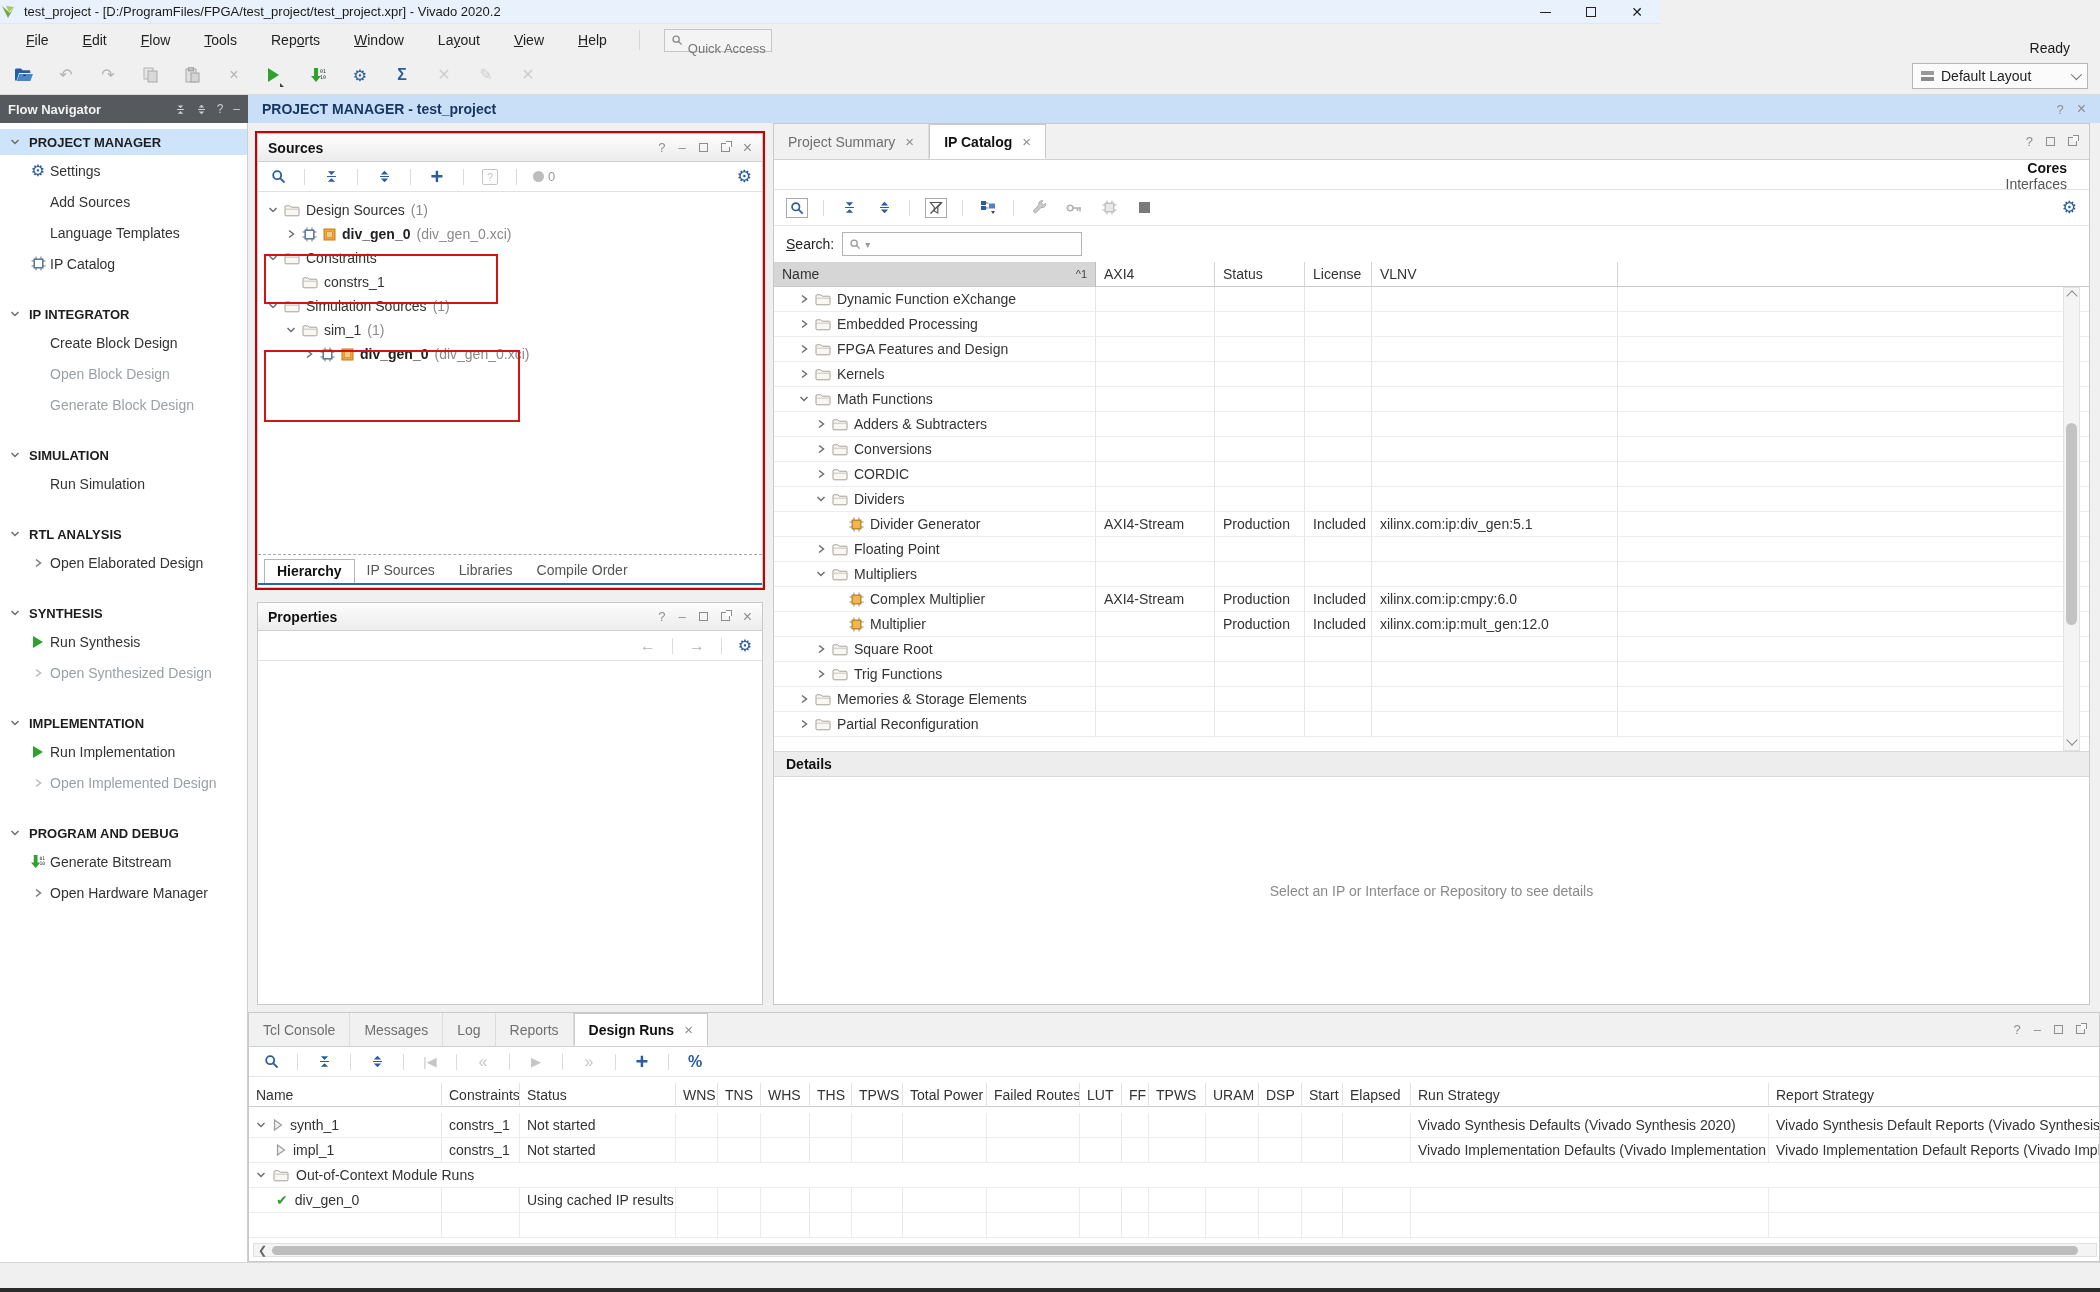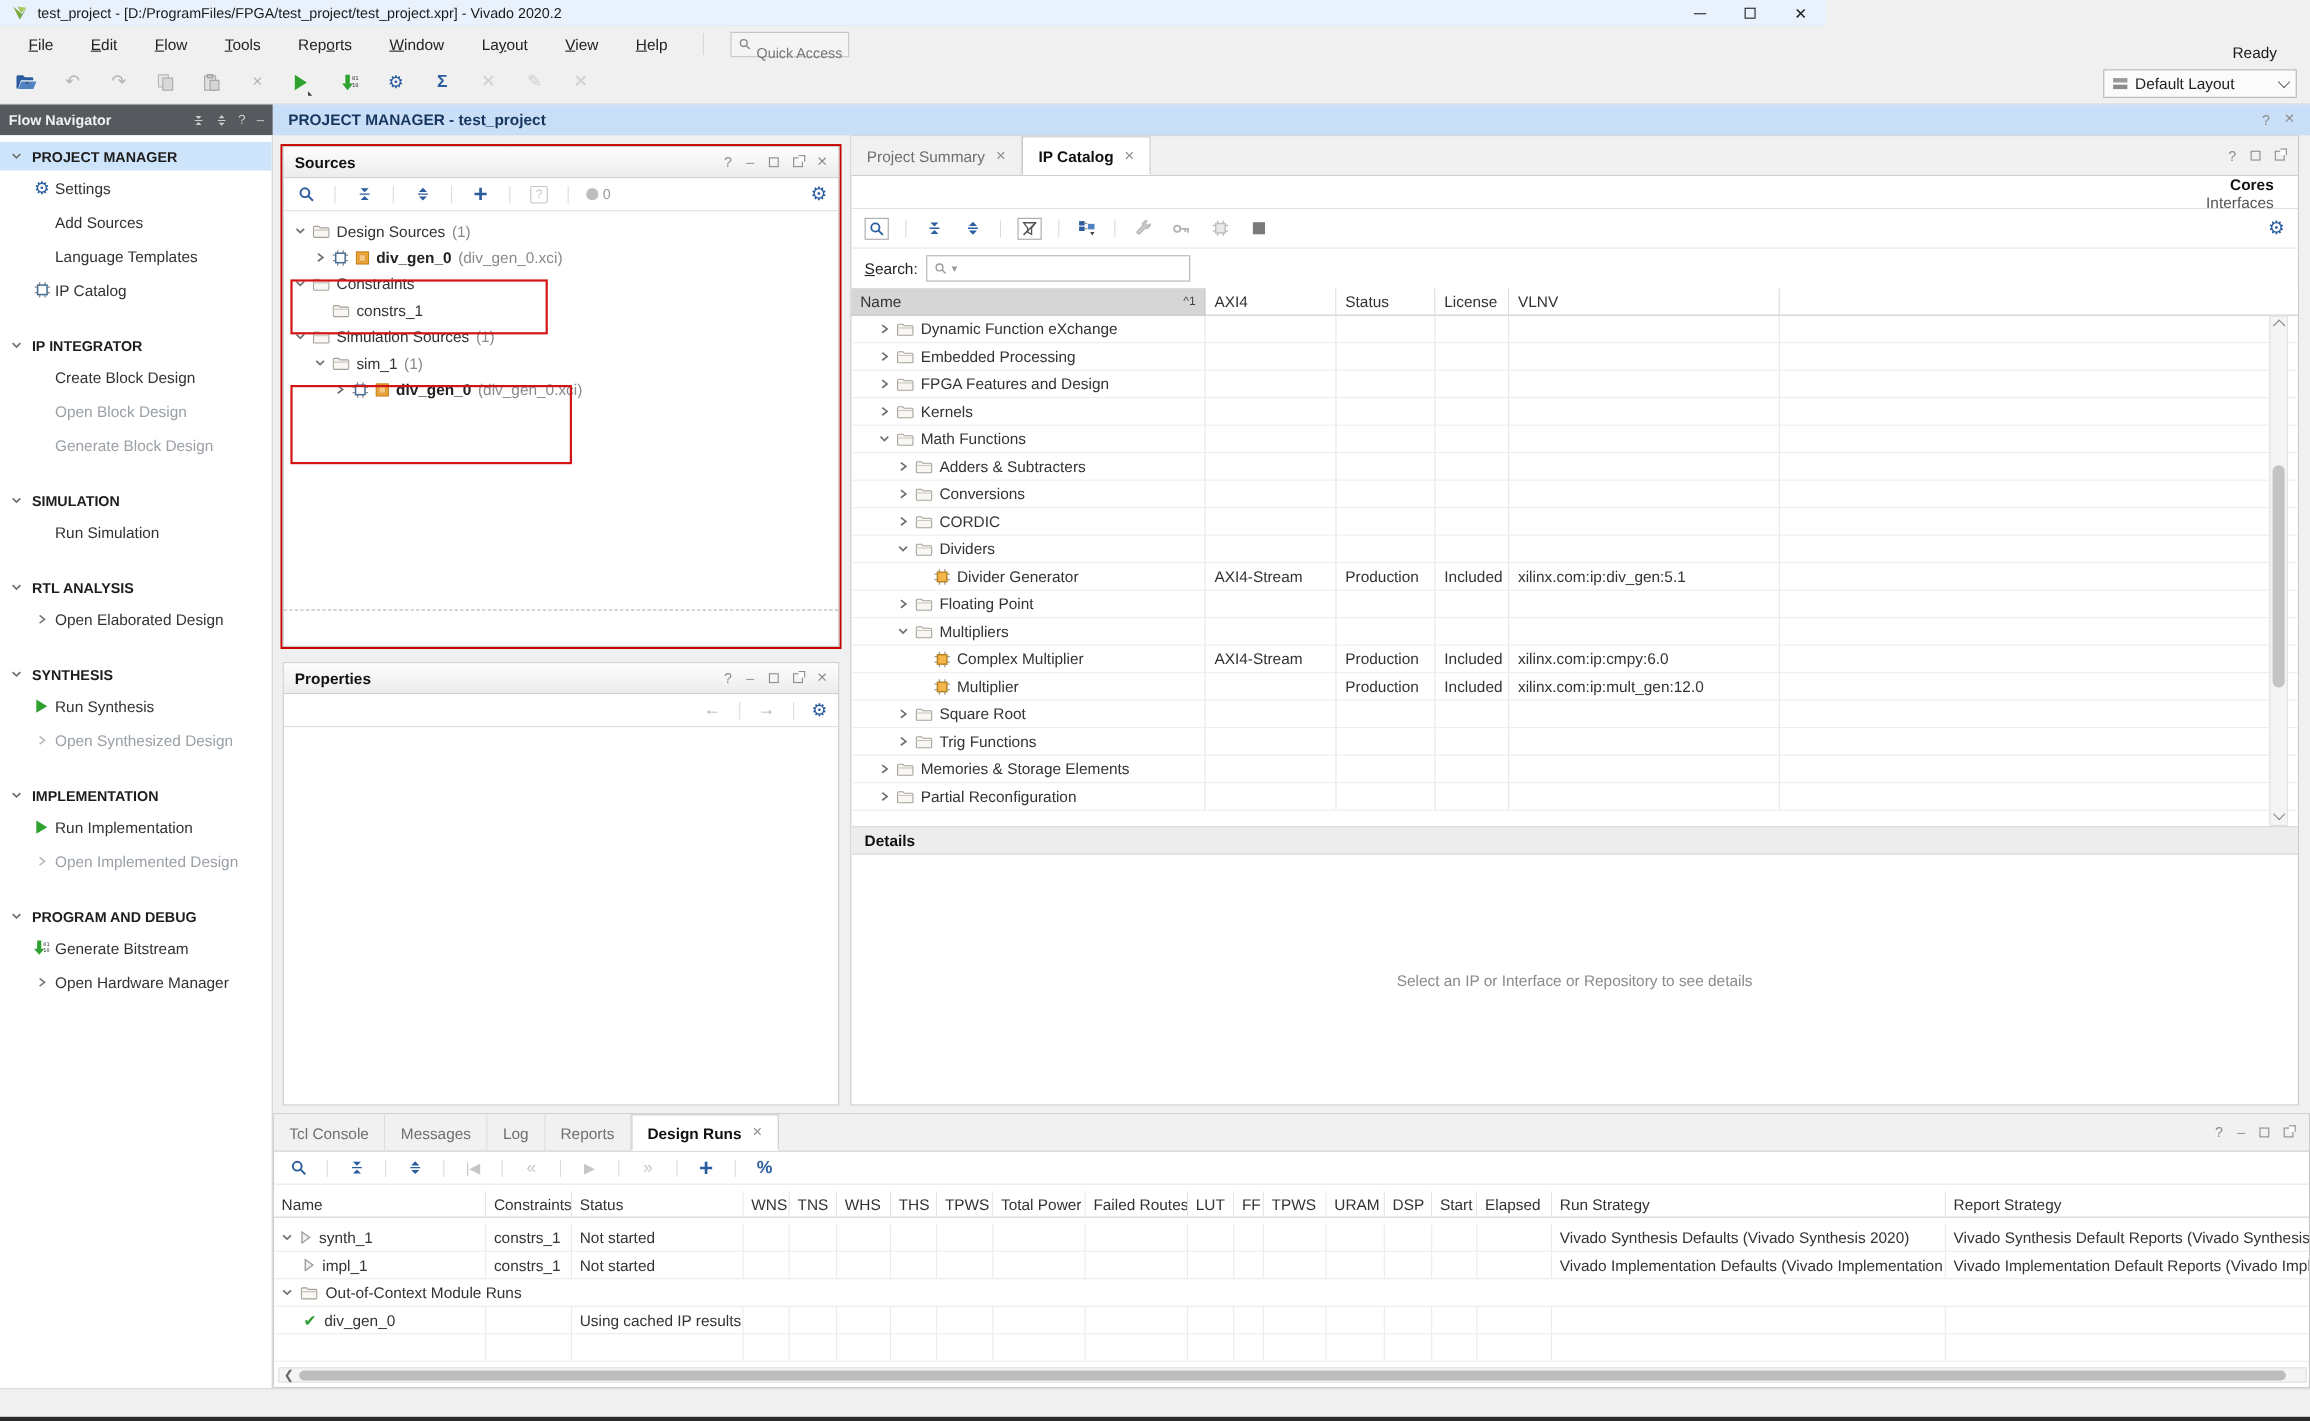--- a/index.html
+++ b/index.html
@@ -2,21 +2,21 @@
 <html><head>
 <meta charset="utf-8">
 <style>
   * { margin:0; padding:0; box-sizing:border-box; }
   html,body { width:2100px; height:1292px; }
   body { font-family:"Liberation Sans", sans-serif; background:#f0f0f0; overflow:hidden; }
   .app { position:relative; width:2100px; height:1292px; background:#f0f0f0; overflow:hidden; }
 
   
   .titlebar { position:absolute; left:0; top:0; width:1660px; height:24px; background:#e9f2fc;
-              display:flex; align-items:center; padding-left:10px; border-bottom:1px solid #dfe7f2; }
+              display:flex; align-items:center; padding-left:0; border-bottom:1px solid #dfe7f2; }
   .titlebar .ttl { font-size:13px; color:#1a1a1a; margin-left:8px; }
   .winctl { position:absolute; right:0; top:0; height:24px; display:flex; align-items:center; gap:0; }
   .winbtn { width:46px; height:24px; display:flex; align-items:center; justify-content:center; color:#222; font-size:14px; }
   .wb-sq { width:10px; height:10px; border:1.4px solid #222; display:inline-block; }
   .wb-min { width:11px; height:0; border-bottom:1.6px solid #222; display:inline-block; }
 
   
   .menubar { position:absolute; left:0; top:24px; width:2100px; height:32px; background:#f0f0f0;
              display:flex; align-items:center; padding-left:14px; }
   .menu-item { font-size:14px; color:#222; padding:4px 12px; margin-right:10px; }
@@ -584,20 +584,26 @@
             </svg>
             <svg class="ic" width="13" height="13" viewBox="0 0 13 13">
               <rect x="1" y="1" width="11" height="11" fill="#f2a33a" stroke="#bf7e18"></rect>
               <rect x="3.5" y="3.5" width="6" height="6" fill="#f7c884" stroke="#d99a3c"></rect>
             </svg>
             <span class="lbl b">div_gen_0</span>
             <span class="sub">(div_gen_0.xci)</span>
           </div>
         </div>
     <div class="dash"></div>
+    <div class="stabbar" id="sources-tabs">
+          <div class="stab active">Hierarchy</div>
+          <div class="stab">IP Sources</div>
+          <div class="stab">Libraries</div>
+          <div class="stab">Compile Order</div>
+        </div>
   </div>
   </div>
 
   <div class="panel" style="left:257px;top:602px;width:506px;height:403px;">
     <div class="ptitle">
       <span class="t">Properties</span>
       <span class="pctl">
         <span>?</span>
         <span>–</span>
         <span class="pc-sq"></span>

